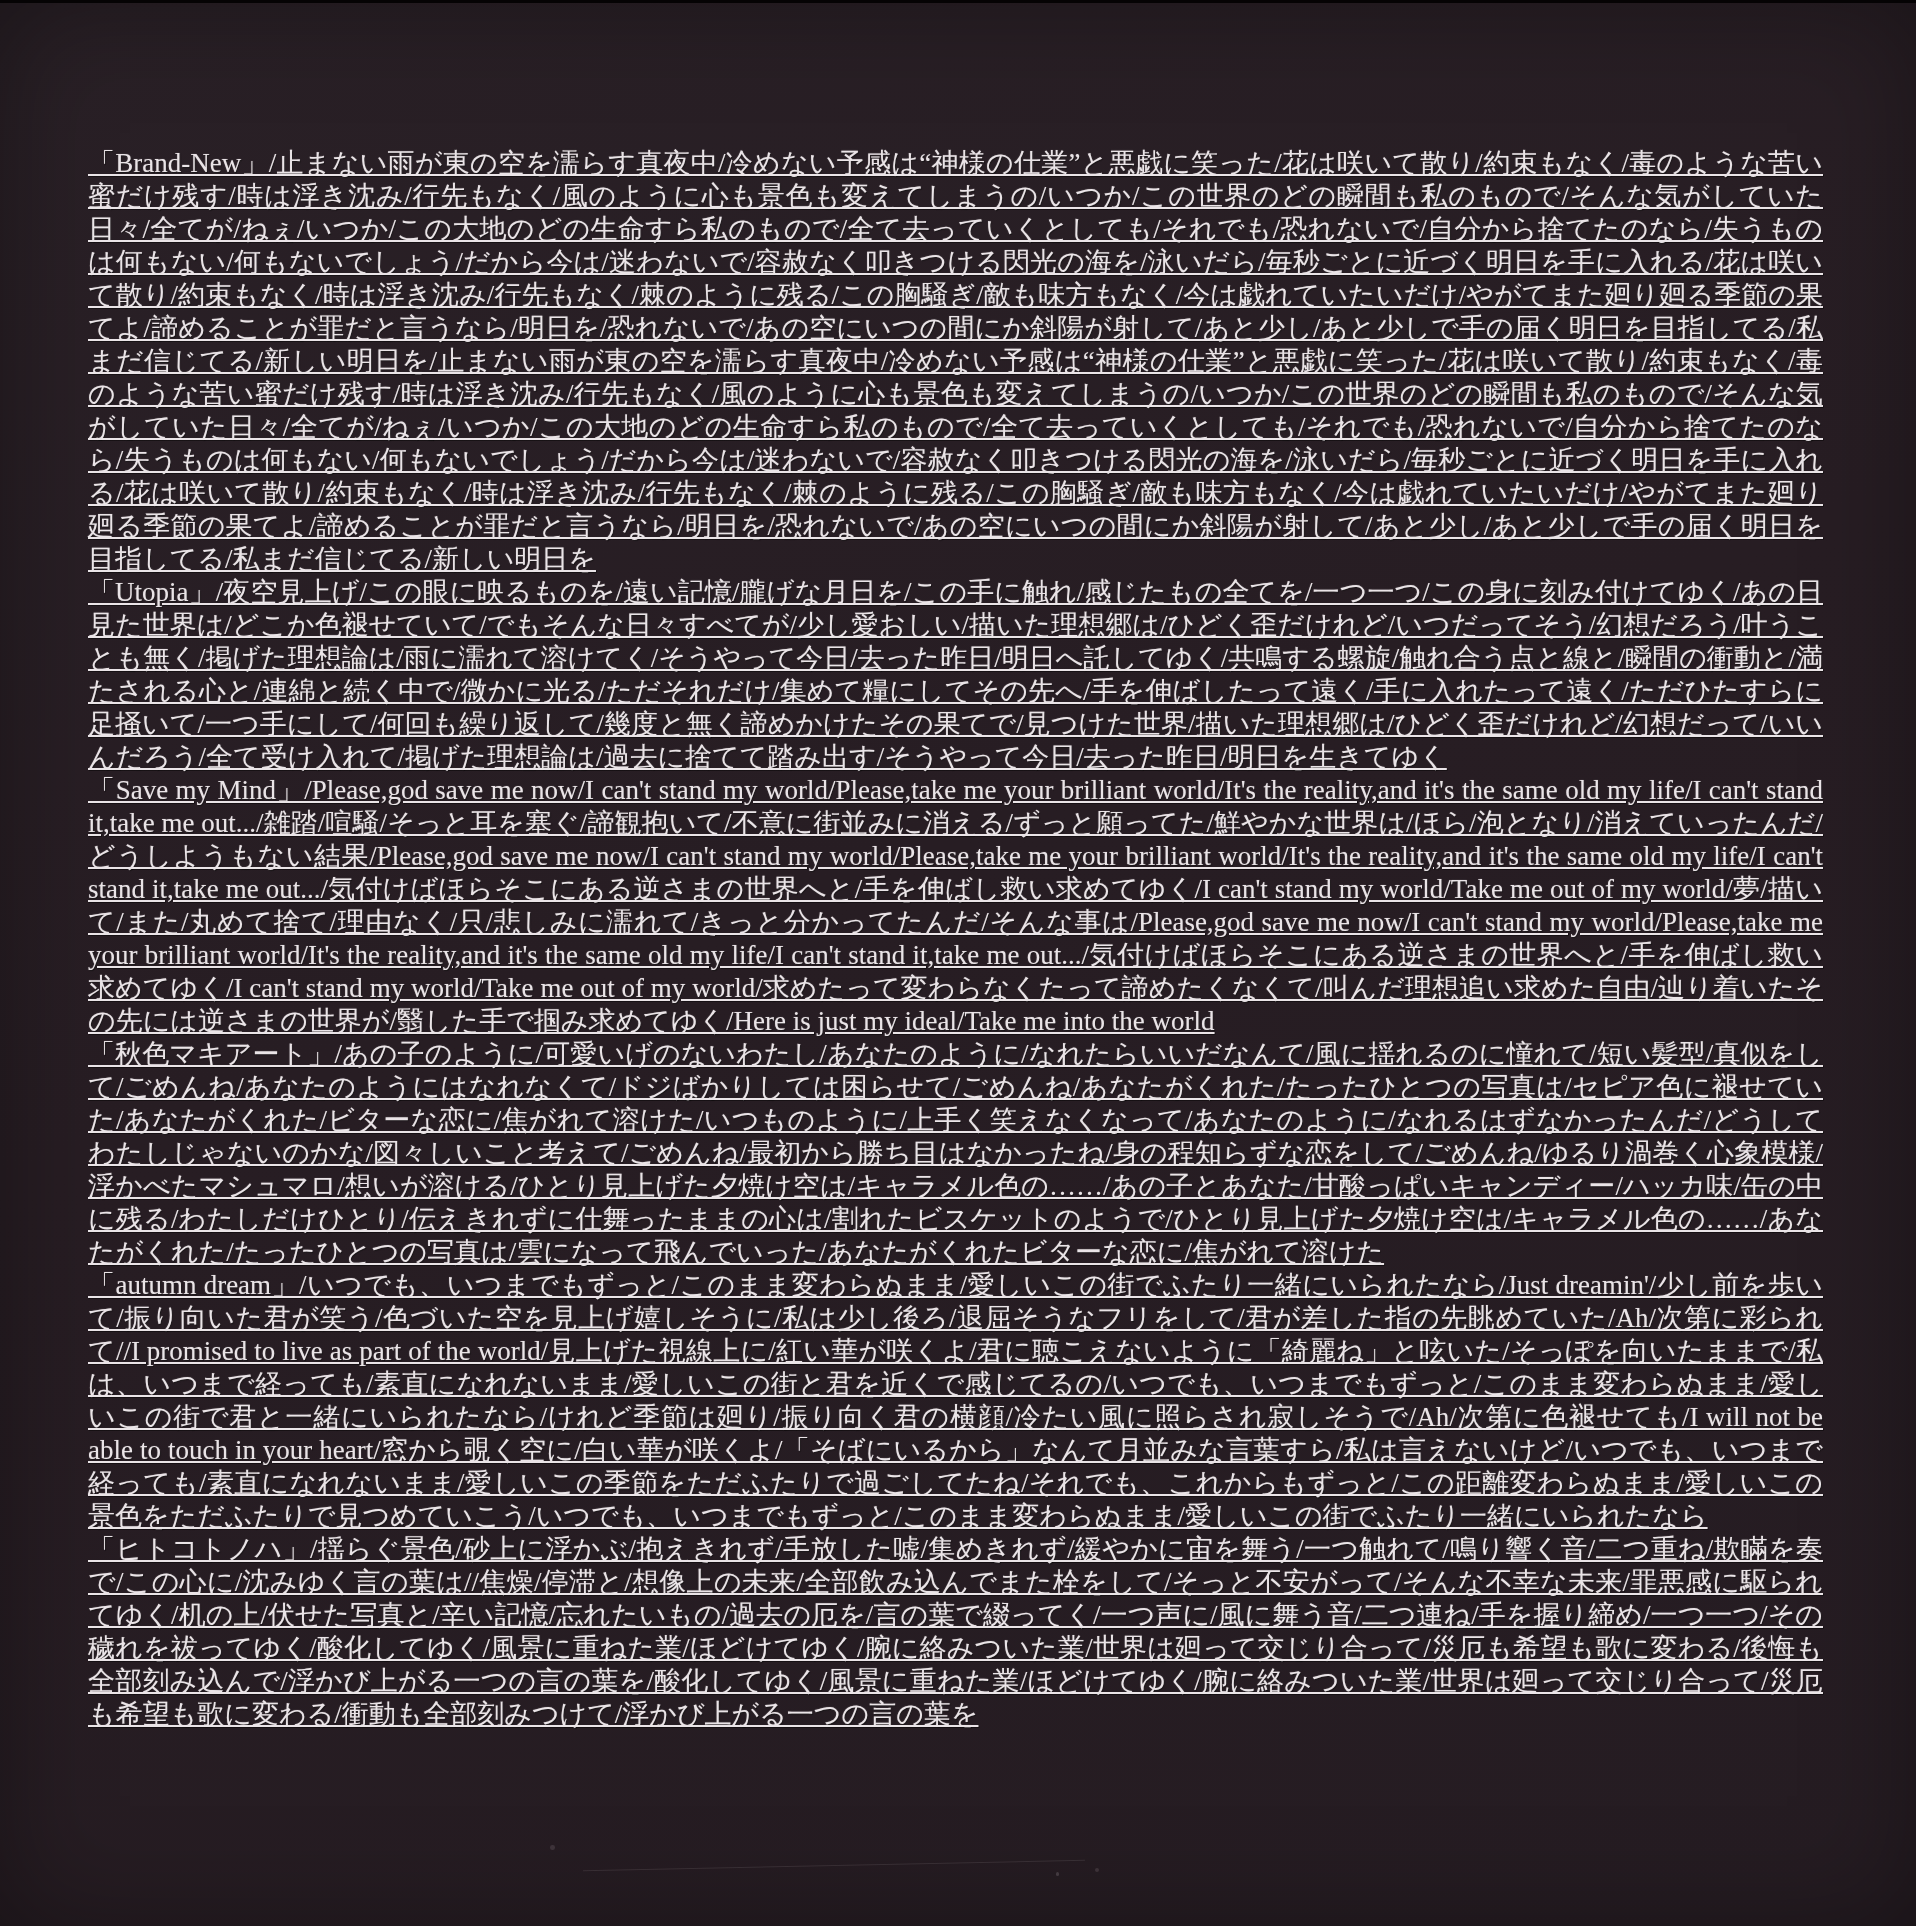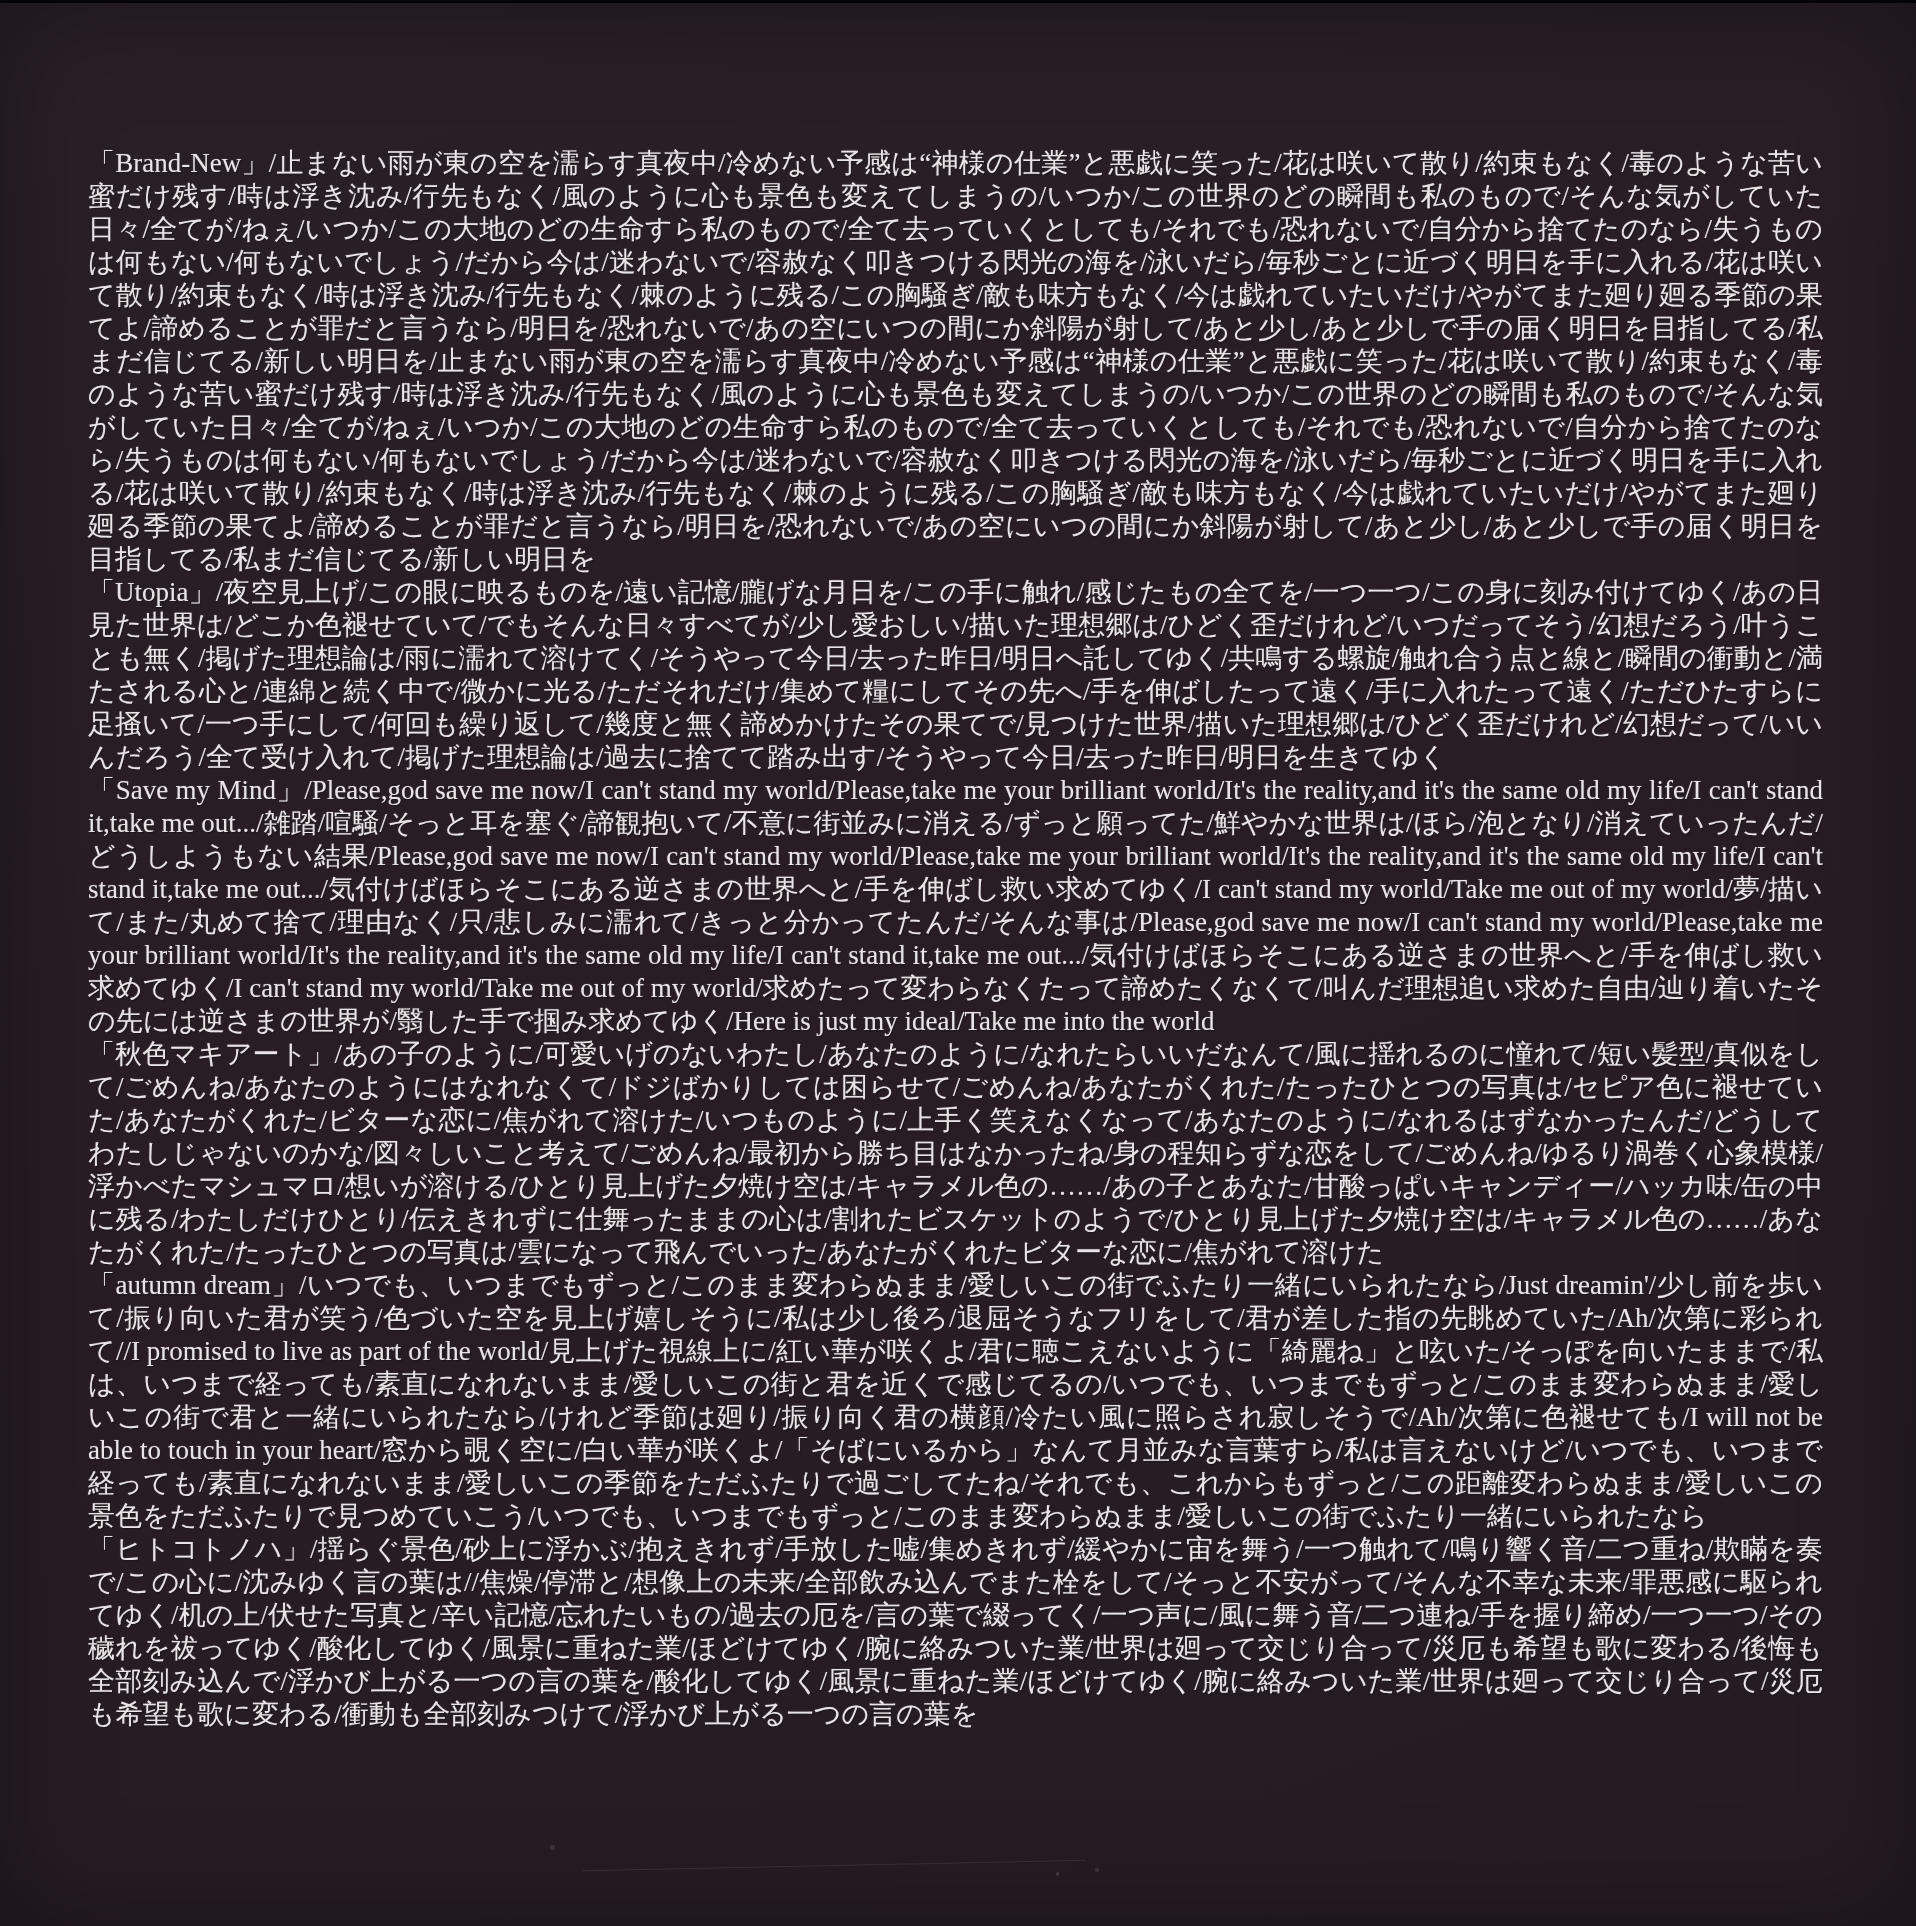--- a/index.html
+++ b/index.html
@@ -31,20 +31,21 @@
     top: 144px;
     width: 1735px;
     font-family: "Liberation Serif", "DejaVu Serif", serif;
     font-size: 27px;
     line-height: 33px;
     color: #eae4e7;
     text-align: justify;
     text-justify: inter-ideograph;
     overflow-wrap: break-word;
     text-shadow: 0 0 1.4px rgba(240,232,236,0.35), 0.7px 0.7px 0.7px rgba(0,0,0,0.6);
+    text-decoration: underline;
   }
   .lyrics p.song {
     margin: 0;
     padding: 0;
   }
   .scratch {
     position: absolute;
     left: 583px;
     top: 1862px;
     width: 502px;

